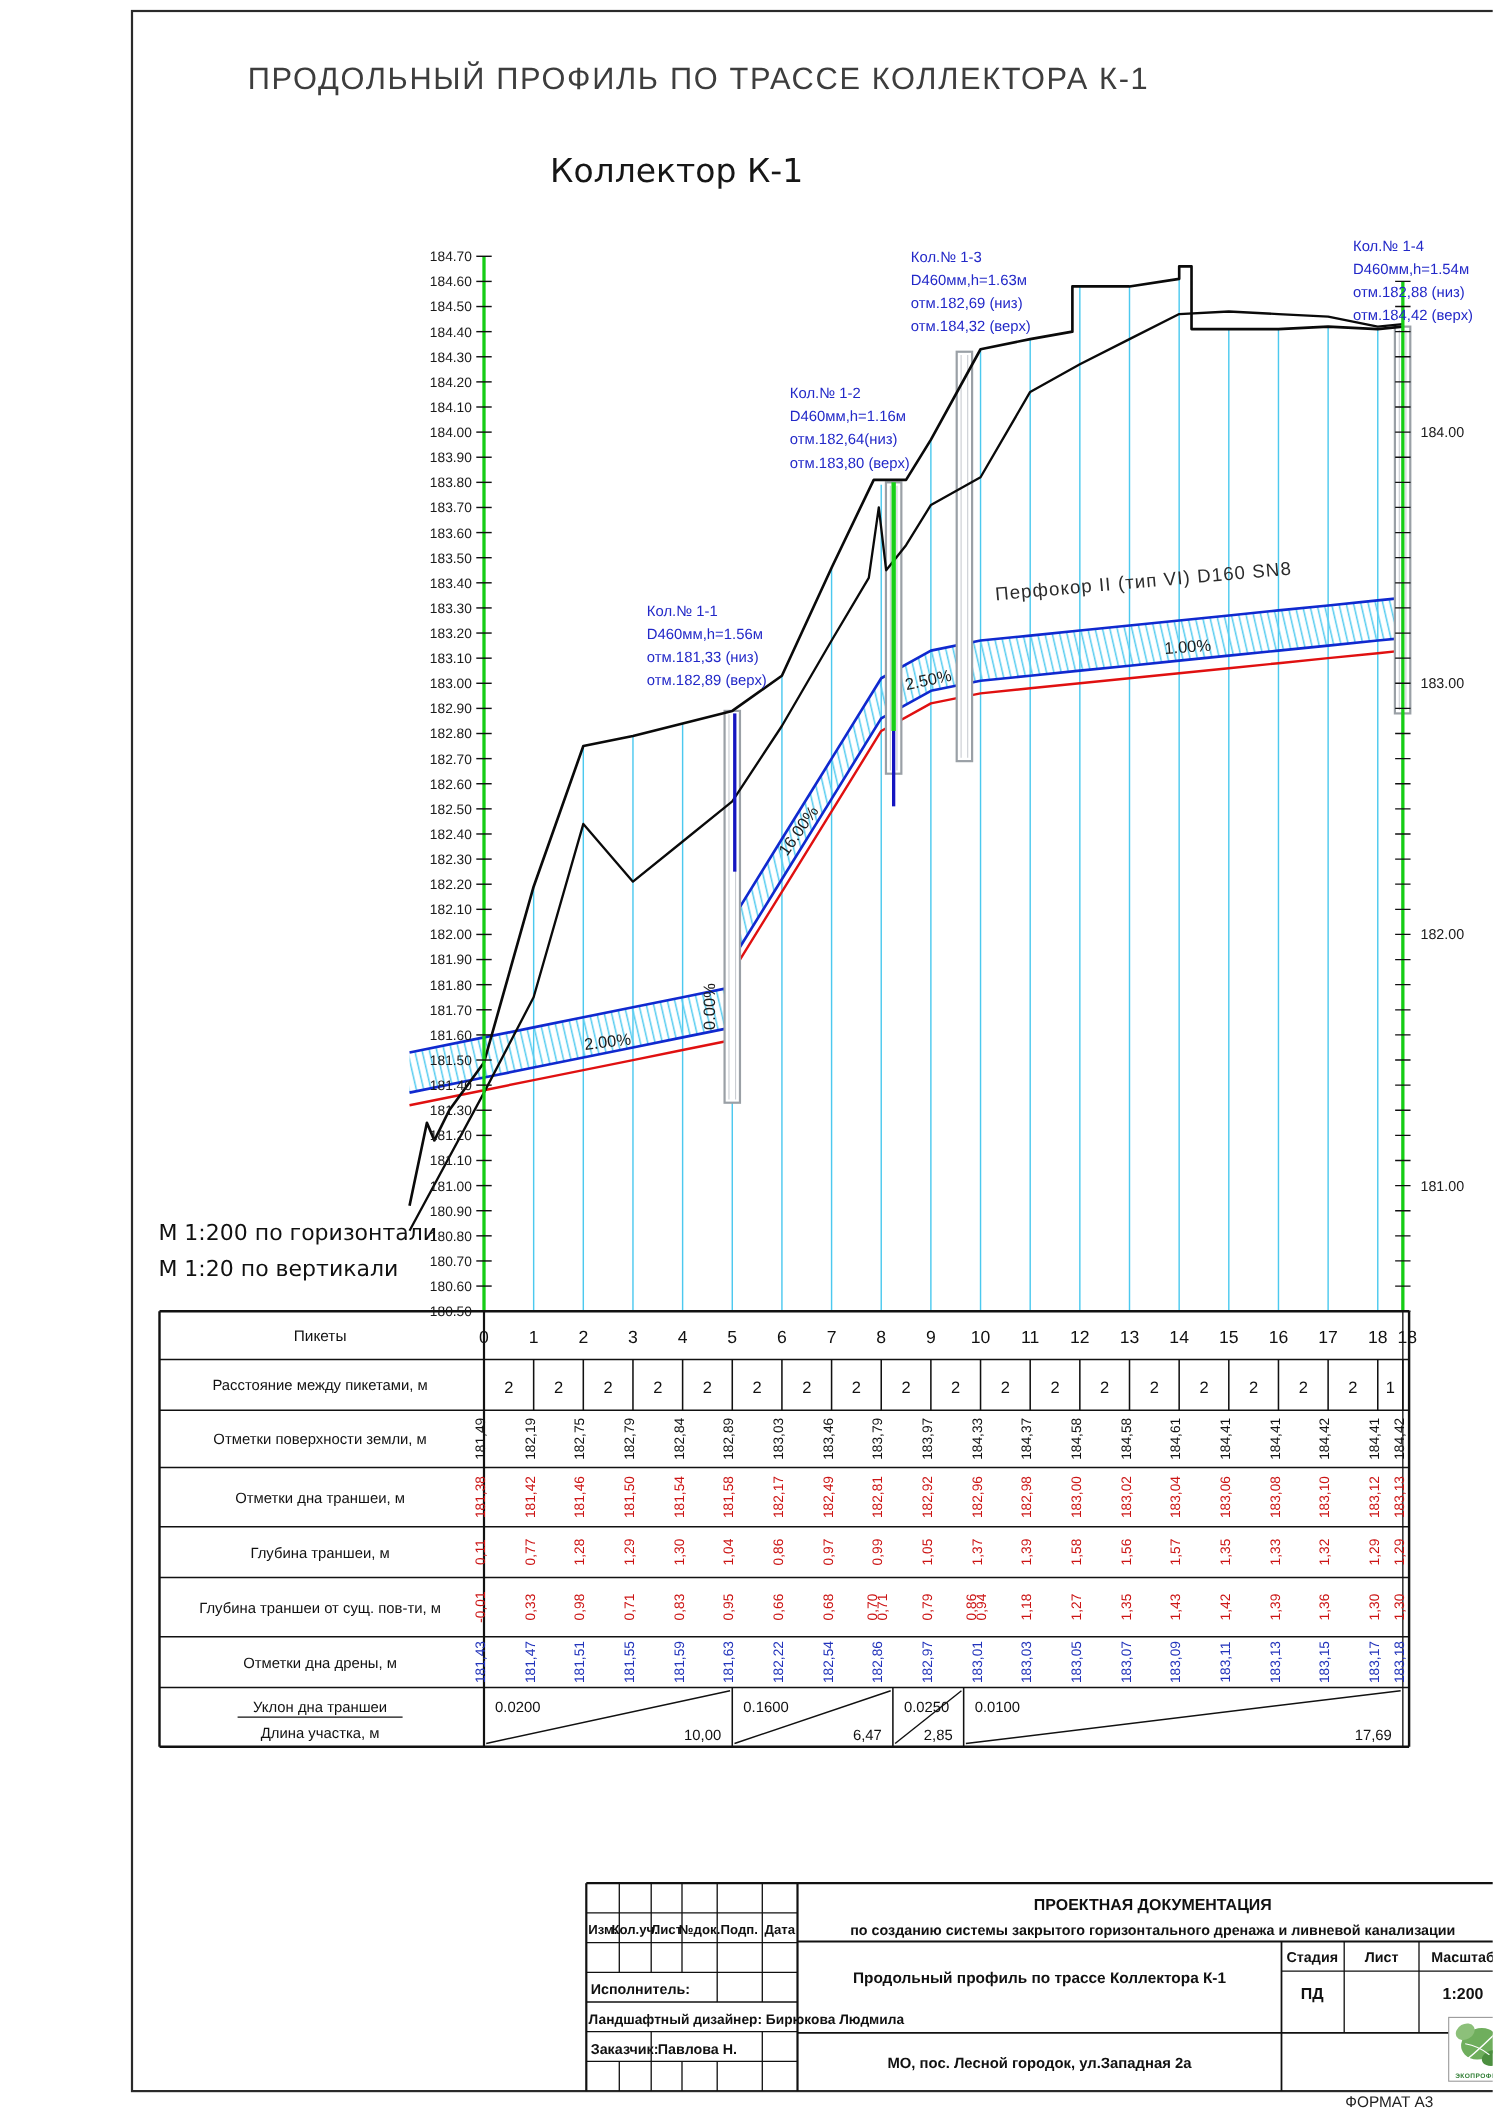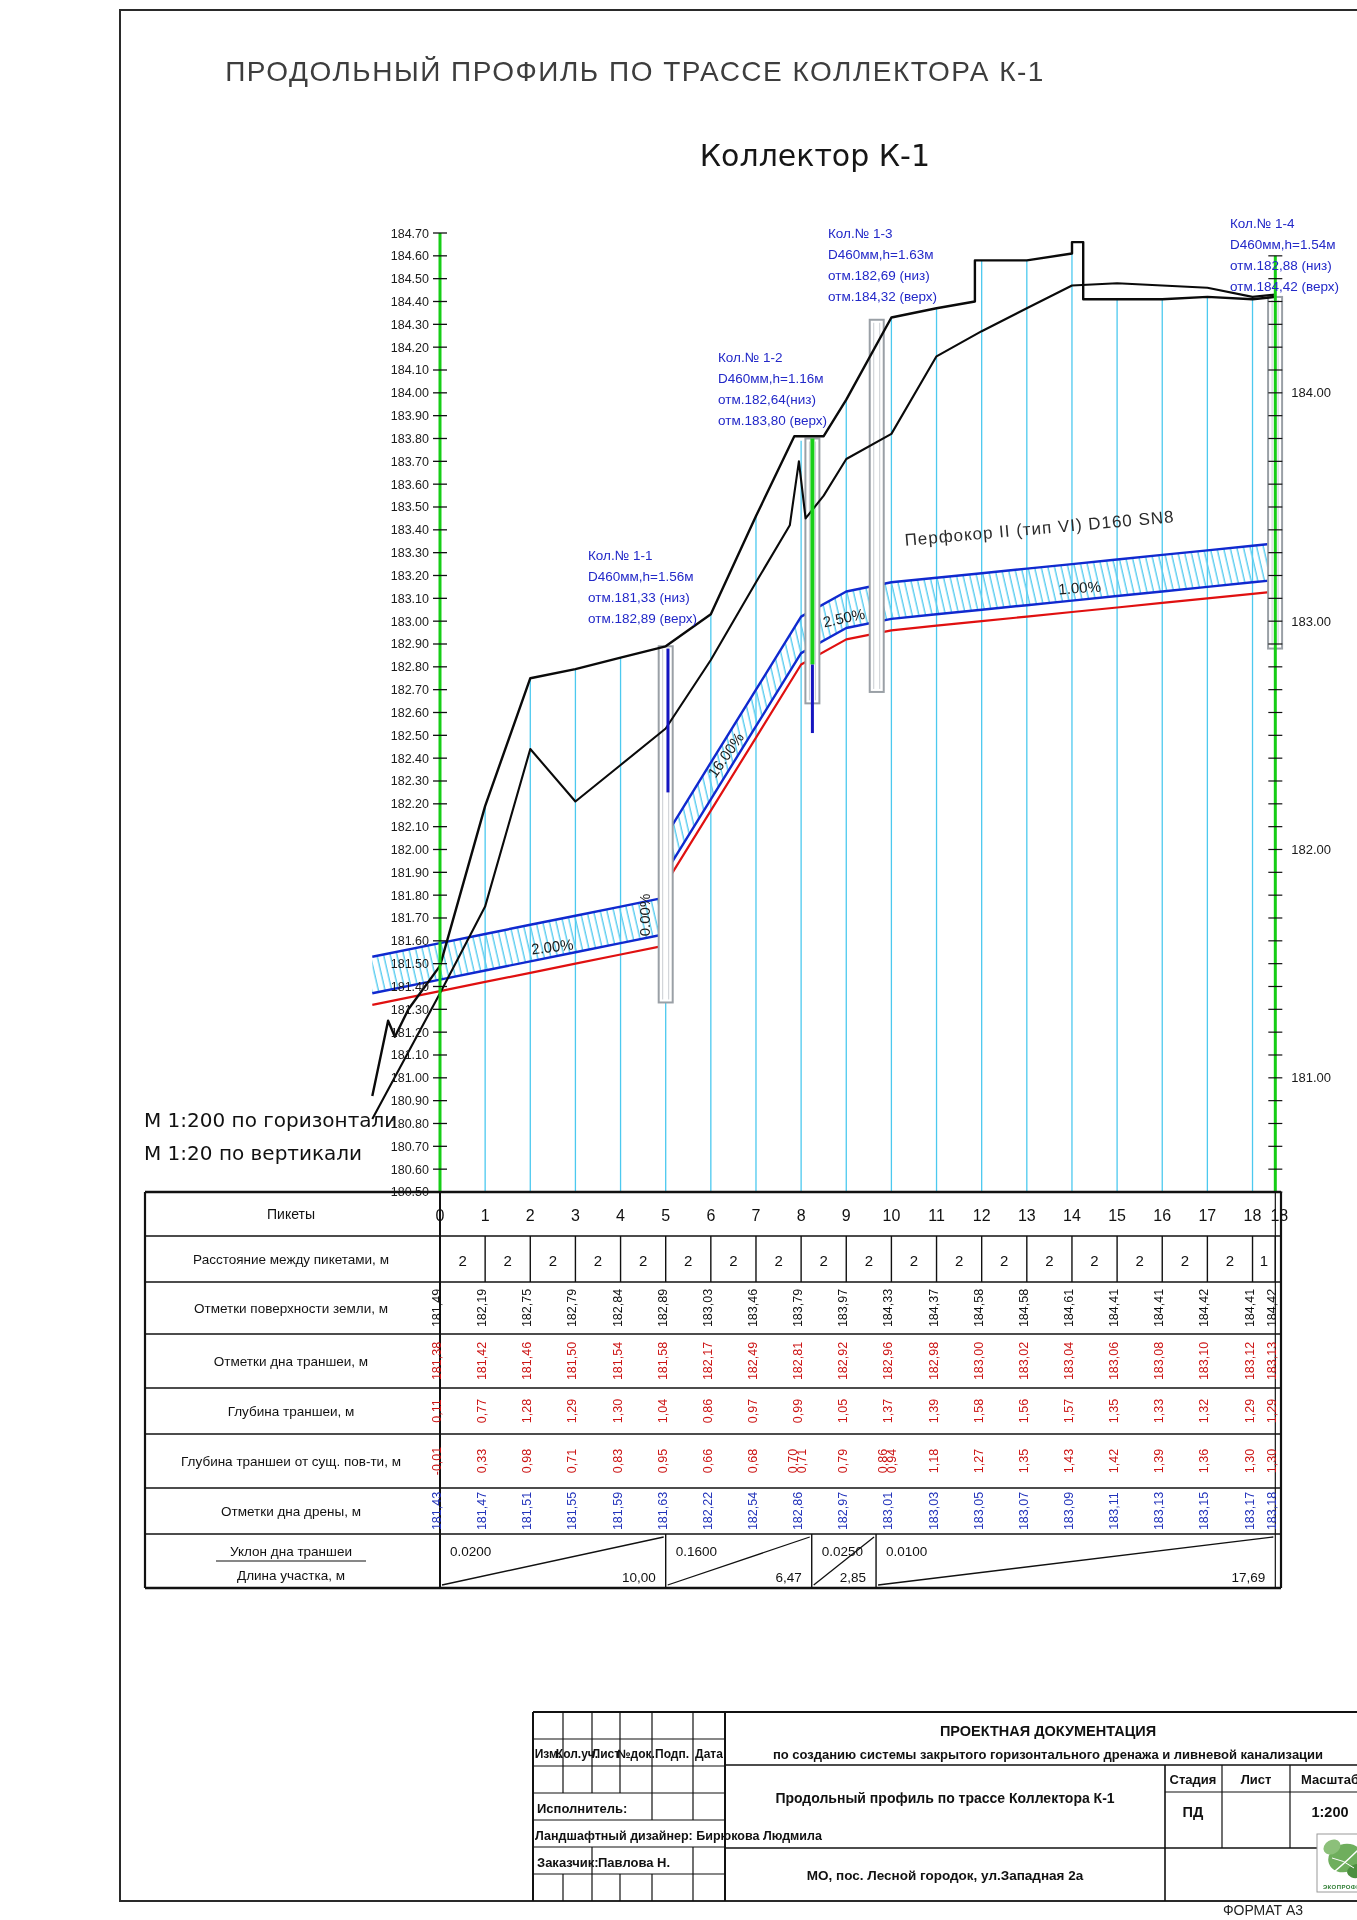--- a/index.html
+++ b/index.html
@@ -1,20 +1,20 @@
 <!DOCTYPE html>
 <html><head>
 <meta charset="utf-8">
 <style>
   html,body{margin:0;padding:0;background:#fff;}
   .page{position:relative;width:1357px;height:1920px;background:#fff;overflow:hidden;
         font-family:"Liberation Sans",sans-serif;margin-left:40px;}
   .main-title{position:absolute;left:160px;top:56px;width:870px;text-align:center;
         font-size:28px;letter-spacing:1.5px;color:#3d3d3d;font-family:"Liberation Sans",sans-serif;}
-  .chart-title{position:absolute;left:460px;top:138px;width:430px;text-align:right;
+  .chart-title{position:absolute;left:460px;top:138px;width:430px;text-align:left;
         font-size:30px;color:#161616;font-family:"DejaVu Sans",sans-serif;}
   .scale-note{position:absolute;left:104px;top:1104px;font-size:20px;line-height:33px;color:#111;
         font-family:"DejaVu Sans",sans-serif;white-space:nowrap;}
   .format-label{position:absolute;left:1120px;top:1902px;width:206px;text-align:center;
         font-size:14px;color:#222;}
   svg text{font-family:"Liberation Sans",sans-serif;}
 </style>
 </head>
 <body>
 

